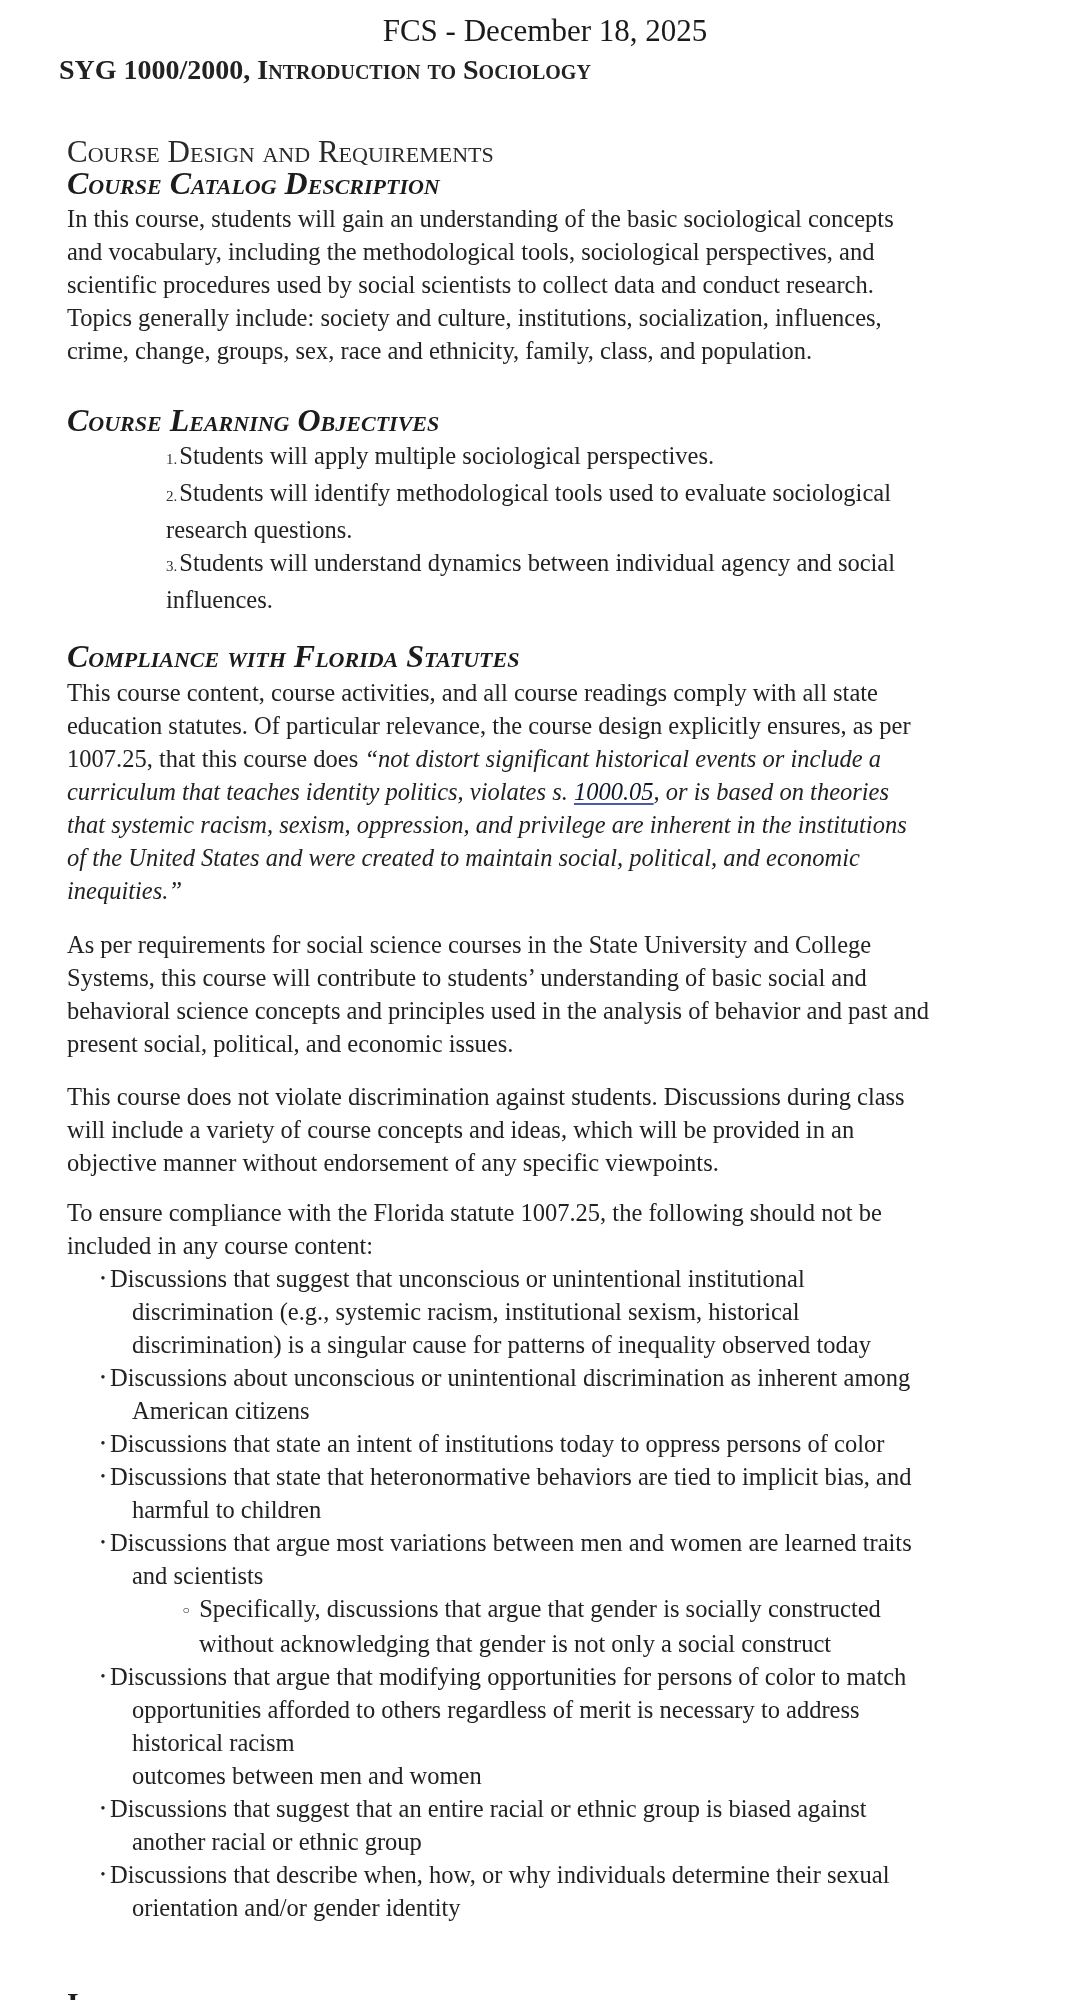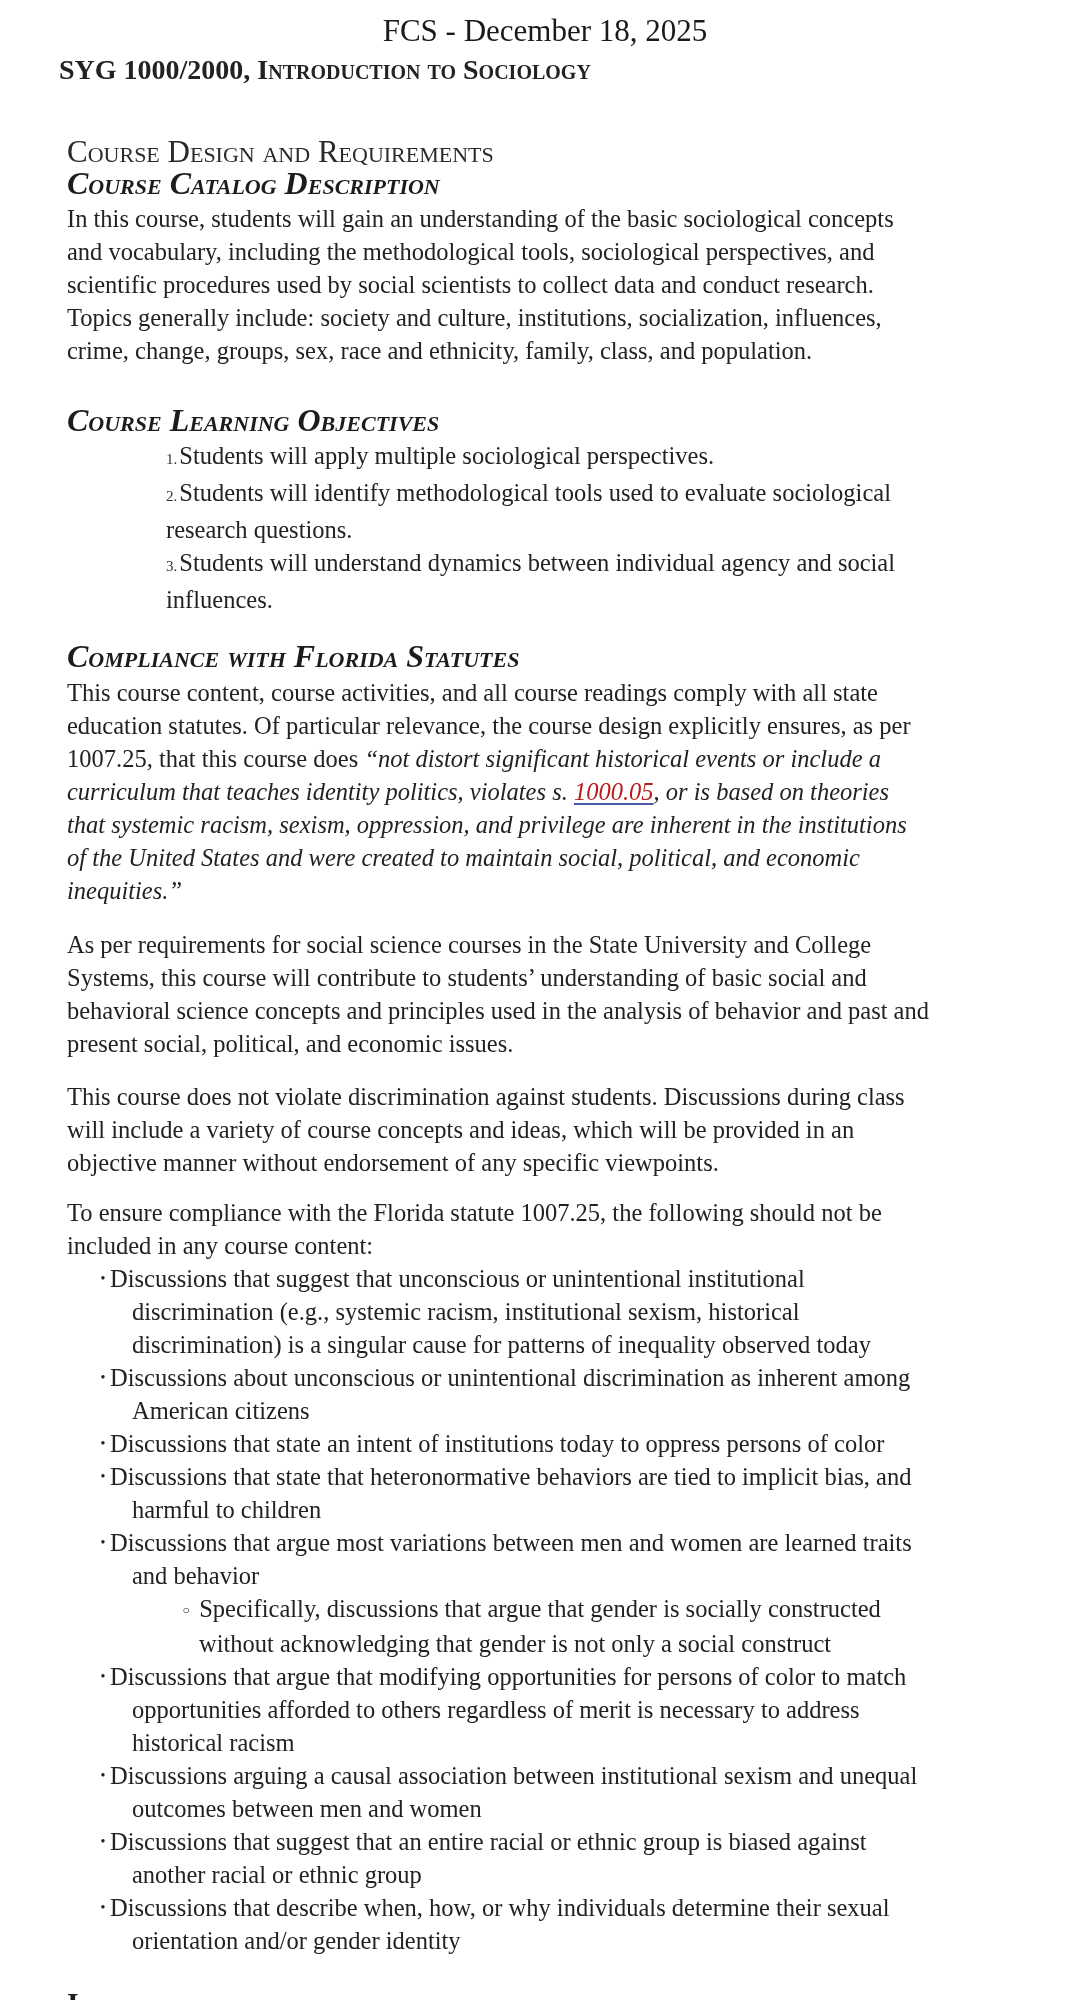--- a/index.html
+++ b/index.html
@@ -66,21 +66,21 @@
       font-size: 24.5px;
       line-height: 33px;
       color: #222;
     }
     .para .line {
       display: block;
       white-space: nowrap;
     }
     .ital { font-style: italic; }
     .link {
-      color: #b91c1c;
+      color: #0f172a;
       text-decoration: underline;
       text-decoration-color: #4a5aa8;
       text-underline-offset: 3px;
       cursor: pointer;
     }
     .olist {
       position: absolute;
       left: 166px;
       width: 900px;
       font-size: 24.5px;
@@ -193,29 +193,28 @@
 
     <span class="line"><span class="bullet">•</span><span>Discussions about unconscious or unintentional discrimination as inherent among</span></span>
     <span class="line indent">American citizens</span>
 
     <span class="line"><span class="bullet">•</span><span>Discussions that state an intent of institutions today to oppress persons of color</span></span>
 
     <span class="line"><span class="bullet">•</span><span>Discussions that state that heteronormative behaviors are tied to implicit bias, and</span></span>
     <span class="line indent">harmful to children</span>
 
     <span class="line"><span class="bullet">•</span><span>Discussions that argue most variations between men and women are learned traits</span></span>
-    <span class="line indent">and behavior</span>
+    <span class="line indent">and scientists</span>
     <span class="line sub"><span class="circle">○</span> <span>Specifically, discussions that argue that gender is socially constructed</span></span>
     <span class="line subindent">without acknowledging that gender is not only a social construct</span>
 
     <span class="line"><span class="bullet">•</span><span>Discussions that argue that modifying opportunities for persons of color to match</span></span>
     <span class="line indent">opportunities afforded to others regardless of merit is necessary to address</span>
     <span class="line indent">historical racism</span>
 
-    <span class="line"><span class="bullet">•</span><span>Discussions arguing a causal association between institutional sexism and unequal</span></span>
     <span class="line indent">outcomes between men and women</span>
 
     <span class="line"><span class="bullet">•</span><span>Discussions that suggest that an entire racial or ethnic group is biased against</span></span>
     <span class="line indent">another racial or ethnic group</span>
 
     <span class="line"><span class="bullet">•</span><span>Discussions that describe when, how, or why individuals determine their sexual</span></span>
     <span class="line indent">orientation and/or gender identity</span>
   </div>
 
   <div class="cutoff">I</div>

